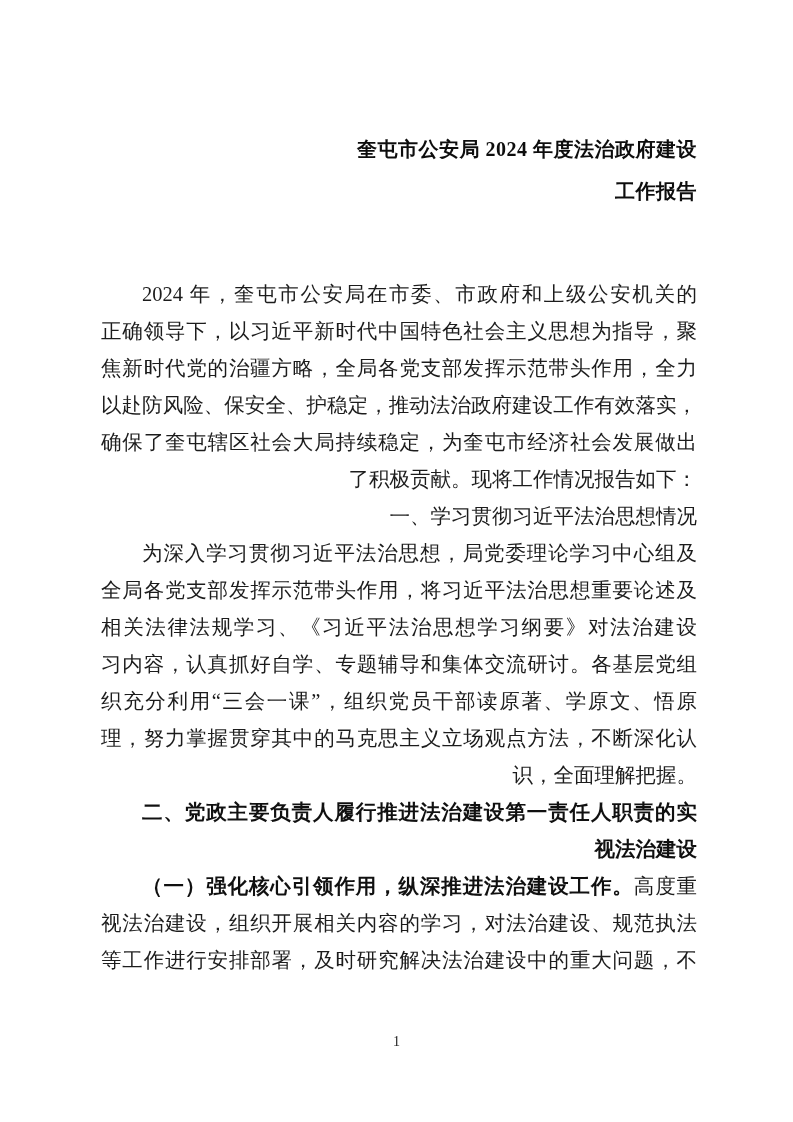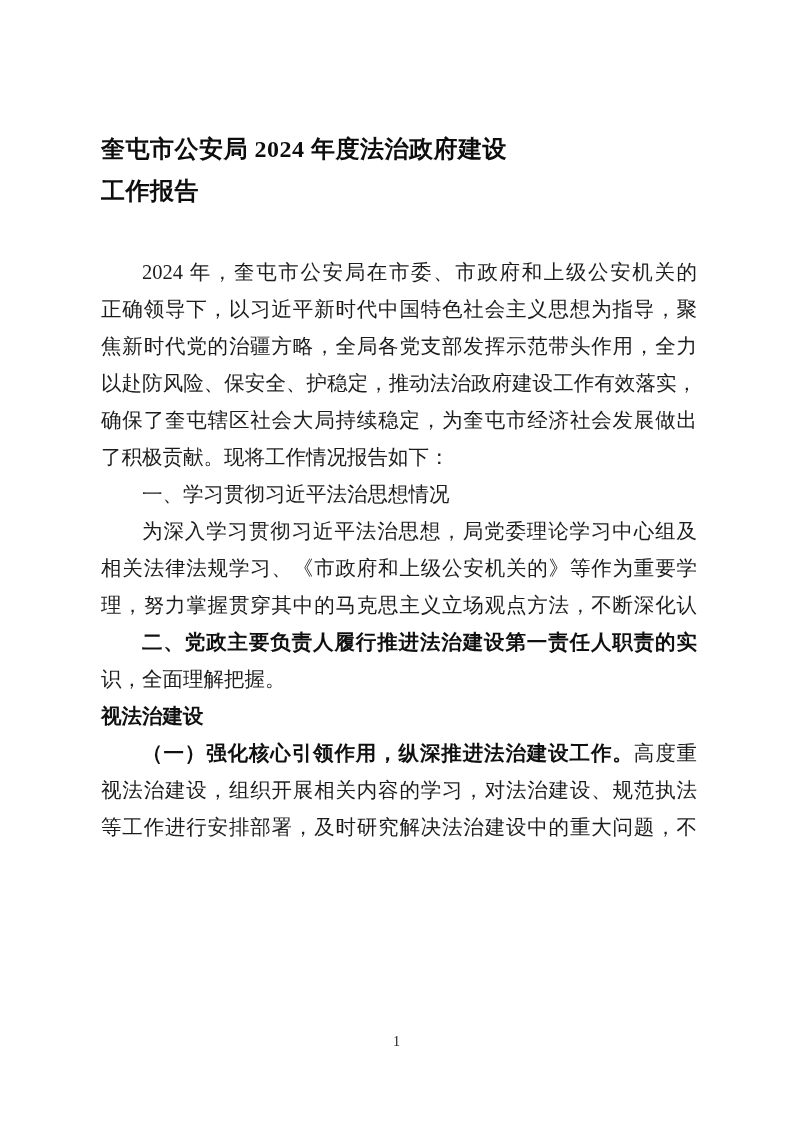--- a/index.html
+++ b/index.html
@@ -12,35 +12,35 @@
     font-family: "Liberation Serif", "DejaVu Serif", serif;
     color: #161616;
   }
   .page {
     position: absolute;
     inset: 0;
     box-sizing: border-box;
     padding: 128px 96px 0 101px;
   }
   .doc-title {
-    text-align: left;
+    text-align: right;
     font-weight: 700;
-    font-size: 24px;
+    font-size: 20px;
     line-height: 42px;
     color: #0d0d0d;
     letter-spacing: 0.5px;
   }
   .content {
-    margin-top: 42px;
+    margin-top: 64px;
   }
   .line {
     font-size: 20.5px;
     line-height: 37px;
     height: 37px;
-    text-align: left;
+    text-align: right;
     color: #1c1c1c;
   }
   .line.justify {
     text-align: justify;
     text-align-last: justify;
   }
   .line.indent {
     text-indent: 2em;
   }
   .bold {
@@ -67,24 +67,27 @@
   </div>
   <div class="content">
       <div class="line indent justify"><span>2024 年，奎屯市公安局在市委、市政府和上级公安机关的</span></div>
       <div class="line justify"><span>正确领导下，以习近平新时代中国特色社会主义思想为指导，聚</span></div>
       <div class="line justify"><span>焦新时代党的治疆方略，全局各党支部发挥示范带头作用，全力</span></div>
       <div class="line justify"><span>以赴防风险、保安全、护稳定，推动法治政府建设工作有效落实，</span></div>
       <div class="line justify"><span>确保了奎屯辖区社会大局持续稳定，为奎屯市经济社会发展做出</span></div>
       <div class="line"><span>了积极贡献。现将工作情况报告如下：</span></div>
       <div class="line indent"><span>一、学习贯彻习近平法治思想情况</span></div>
       <div class="line indent justify"><span>为深入学习贯彻习近平法治思想，局党委理论学习中心组及</span></div>
-      <div class="line justify"><span>相关法律法规学习、《市政府和上级公安机关的》等作为重要学</span></div>
+      <div class="line justify"><span>全局各党支部发挥示范带头作用，将习近平法治思想重要论述及</span></div>
+      <div class="line justify"><span>相关法律法规学习、《习近平法治思想学习纲要》对法治建设</span></div>
+      <div class="line justify"><span>习内容，认真抓好自学、专题辅导和集体交流研讨。各基层党组</span></div>
+      <div class="line justify"><span>织充分利用“三会一课”，组织党员干部读原著、学原文、悟原</span></div>
       <div class="line justify"><span>理，努力掌握贯穿其中的马克思主义立场观点方法，不断深化认</span></div>
+      <div class="line"><span>识，全面理解把握。</span></div>
       <div class="line indent justify"><span class="bold">二、党政主要负责人履行推进法治建设第一责任人职责的实</span></div>
-      <div class="line"><span>识，全面理解把握。</span></div>
       <div class="line"><span class="bold">视法治建设</span></div>
       <div class="line indent justify"><span class="bold">（一）强化核心引领作用，纵深推进法治建设工作。</span><span>高度重</span></div>
       <div class="line justify"><span>视法治建设，组织开展相关内容的学习，对法治建设、规范执法</span></div>
       <div class="line justify"><span>等工作进行安排部署，及时研究解决法治建设中的重大问题，不</span></div>
     </div>
 </div>
 
 <div class="footer-page-number">1</div>
 
 </body></html>

